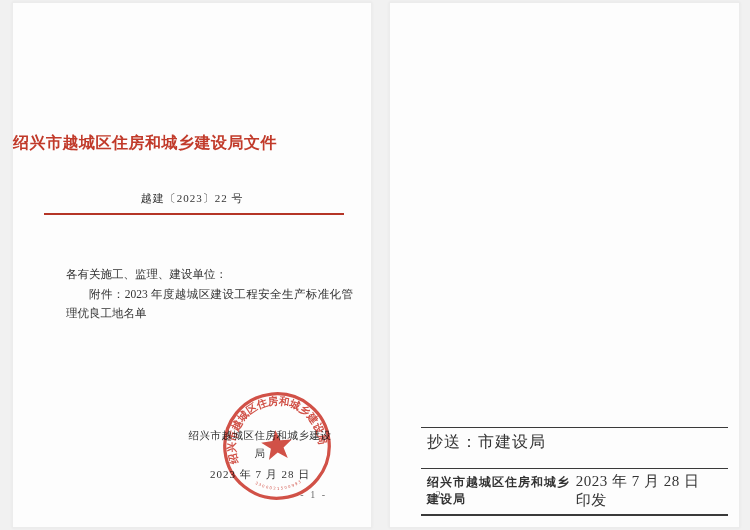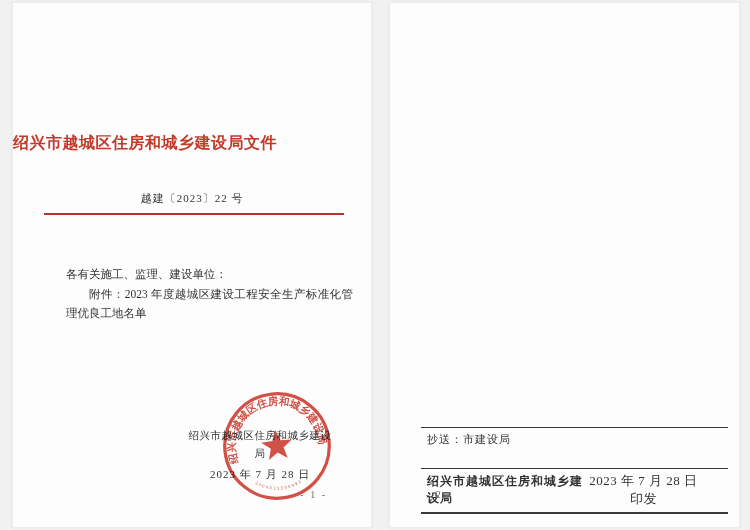--- a/index.html
+++ b/index.html
@@ -69,33 +69,33 @@
   }
 
   
   .footer-block{
     position:absolute;top:424px;left:31px;width:307px;
     border-top:1px solid #3a3a3a;
     border-bottom:2px solid #3a3a3a;
     color:#333;
   }
   .cc-line{
-    font-size:11px;
-    padding:4px 0 21px 6px;
+    font-size:16px;
+    padding:4px 0 15px 6px;
     border-bottom:1px solid #3a3a3a;
     letter-spacing:1px;
   }
   .issuer-row{
     display:flex;
     justify-content:space-between;
     align-items:center;
     padding:3px 26px 4px 6px;
   }
   .issuer-name{font-size:12px;font-weight:bold;letter-spacing:1px;}
-  .print-date{font-size:13px;letter-spacing:0.5px;text-align:center;}
+  .print-date{font-size:15px;letter-spacing:0.5px;}
   .pagenum-2{
     position:absolute;top:486px;left:36px;
     font-size:10px;color:#6e6e6e;letter-spacing:2px;
   }
 </style>
 </head>
 <body>
 
 <div class="page page1">
 

